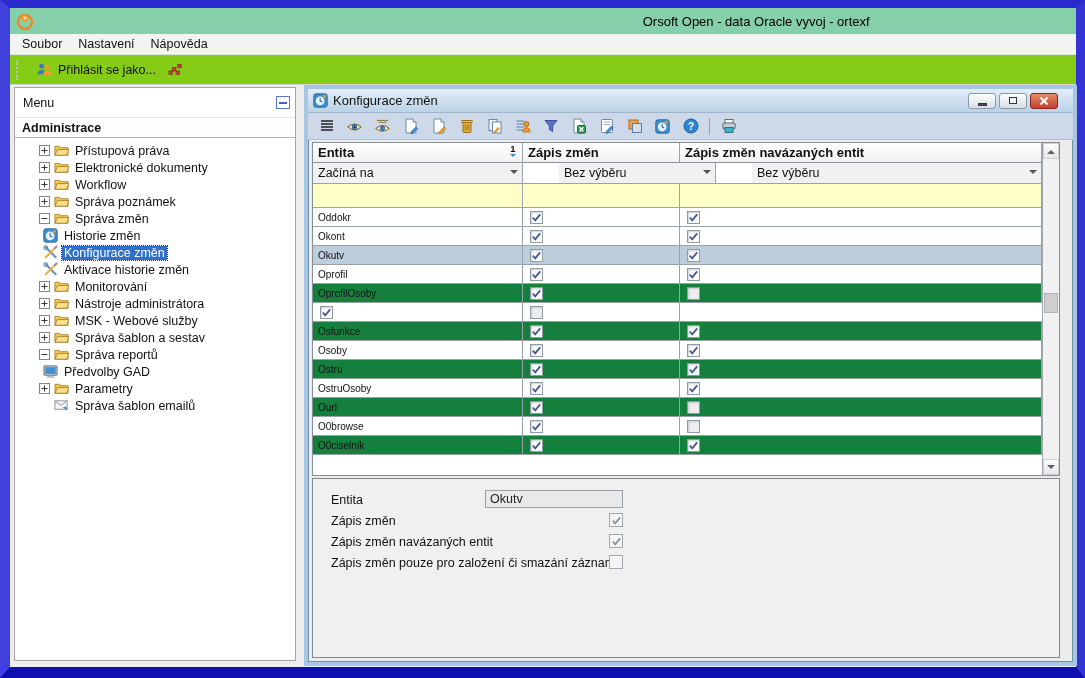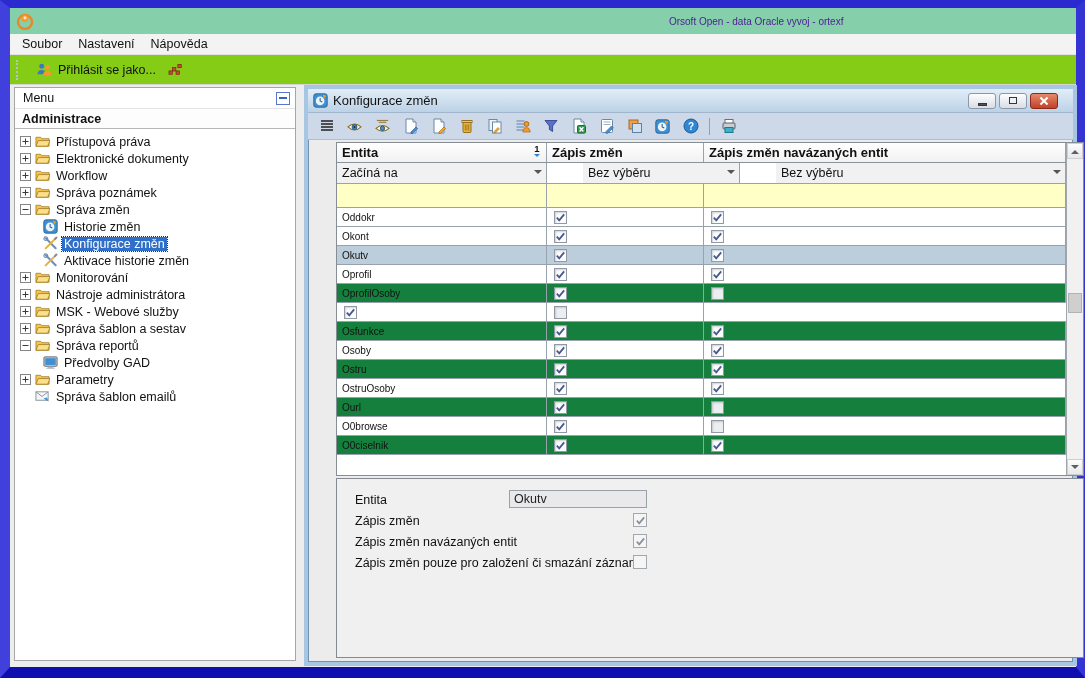--- a/index.html
+++ b/index.html
@@ -11,44 +11,44 @@
     position:relative; width:1085px; height:678px;
     border-style:solid; border-width:8px 9px 11px 10px;
     border-top-color:#2a2ace; border-right-color:#3434d4;
     border-bottom-color:#0f0fb0; border-left-color:#4040dc;
     background:#ededed; display:flex; flex-direction:column;
   }
 
   
   .titlebar { position:relative; height:26px; background:#85cfaa; display:flex; align-items:center; padding:0 6px; flex:0 0 auto; }
   .app-logo { width:18px; height:18px; }
-  .app-title { position:absolute; left:70%; transform:translateX(-50%); font-size:10px; color:#4c1d95; white-space:nowrap; }
+  .app-title { position:absolute; left:70%; transform:translateX(-50%); font-size:13px; color:#000000; white-space:nowrap; }
 
   
   .menubar { height:21px; background:#f3f3f3; border-bottom:1px solid #e2e2e2; display:flex; align-items:center; padding-left:4px; flex:0 0 auto; }
   .menubar .menu-item { padding:2px 8px; cursor:default; }
 
   
   .main-toolbar { height:30px; background:#84cc16; border-bottom:1px solid #d5d5d5; display:flex; align-items:center; padding-left:6px; gap:6px; flex:0 0 auto; }
   .grip { width:4px; height:20px; border-left:2px dotted #b6c2ca; margin-right:4px; }
   .login-btn { display:flex; align-items:center; gap:5px; padding:2px 5px; border:1px solid transparent; }
   .tool-spot { display:flex; align-items:center; }
 
   
   .client { position:relative; flex:1; background:#ededed; }
 
   
   .sidebar { position:absolute; left:4px; top:2px; width:282px; bottom:6px; background:#fff; border:1px solid #a6a6a6; }
-  .sidebar-header { height:21px; display:flex; align-items:center; padding:0 5px 0 8px; border-bottom:1px solid #e4e4e4; }
+  .sidebar-header { height:30px; display:flex; align-items:center; padding:0 5px 0 8px; border-bottom:1px solid #e4e4e4; }
   .collapse-btn { margin-left:auto; width:14px; height:13px; border:1px solid #5577cc; background:#fff; display:flex; align-items:center; justify-content:center; }
   .collapse-btn .bar { width:8px; height:2px; background:#3a5fd0; }
   .sidebar-section { height:20px; font-weight:bold; padding:3px 0 0 7px; border-bottom:1px solid #b8b8b8; background:#fdfdfd; }
   .tree { padding-top:4px; }
   .tree-item { height:17px; display:flex; align-items:center; white-space:nowrap; }
-  .tree-item.lv0 { padding-left:5px; }
+  .tree-item.lv0 { padding-left:24px; }
   .tree-item.lv1 { padding-left:27px; }
   .exp { width:11px; height:11px; flex:0 0 auto; margin-right:3px; display:flex; align-items:center; justify-content:center; }
   .exp.none { visibility:hidden; }
   .tree-icon { width:16px; height:16px; flex:0 0 auto; margin-right:4px; display:flex; align-items:center; justify-content:center; }
   .tree-label { padding:0 2px; }
   .tree-item.selected .tree-label { background:#2f6fc9; color:#fff; outline:1px dotted #16345e; }
 
   
   .window { position:absolute; left:294px; top:0; width:773px; height:581px;
     border:4px solid #a6c6e2; box-shadow:0 0 0 1px #7191ad inset; background:#ececec; }
@@ -61,21 +61,21 @@
   .win-btn .min-bar { width:9px; height:3px; background:#4a5258; margin-top:7px; border:1px solid #30373c; }
   .win-btn .restore-box { width:8px; height:7px; border:1px solid #30373c; background:#eef2f6; }
   .win-btn.close { background:linear-gradient(#e58a6a,#c2402a); border-color:#8a2a1a; }
   .win-btn.close .x1,.win-btn.close .x2 { position:absolute; width:10px; height:2px; background:#fff; top:6px; left:8px; }
   .win-btn.close .x1 { transform:rotate(45deg); } .win-btn.close .x2 { transform:rotate(-45deg); }
 
   .win-toolbar { height:27px; background:#cdd9e8; border-bottom:1px solid #aebfcf; display:flex; align-items:center; gap:9px; padding:0 9px; }
   .tool-btn { width:19px; height:19px; display:flex; align-items:center; justify-content:center; }
   .tb-sep { width:1px; height:17px; background:#8fa3b8; }
 
-  .win-body { position:relative; height:378px;margin-left:24px; }
+  .win-body { position:relative; height:378px; }
 
   
   .grid { position:absolute; left:4px; top:2px; width:748px; height:334px; border:1px solid #878d94; background:#fff; display:flex; }
   .grid-main { flex:1; overflow:hidden; }
   .grid-head, .grid-filter, .grid-yellow, .grid-row { display:grid; grid-template-columns:210px 157px 1fr; }
   .grid-head { height:20px; background:linear-gradient(#ffffff,#f1f1f1); border-bottom:1px solid #8a929c; font-weight:bold; font-size:13px; }
   .grid-head .hc { position:relative; display:flex; align-items:center; padding-left:5px; border-right:1px solid #9aa2ab; }
   .sort-badge { position:absolute; right:6px; top:1px; display:flex; flex-direction:column; align-items:center; line-height:1; }
   .sort-badge .n { font-size:9.5px; font-weight:bold; }
   .sort-badge .tri { width:0; height:0; border:3.5px solid transparent; border-top-color:#2f86d2; margin-top:0px; }

